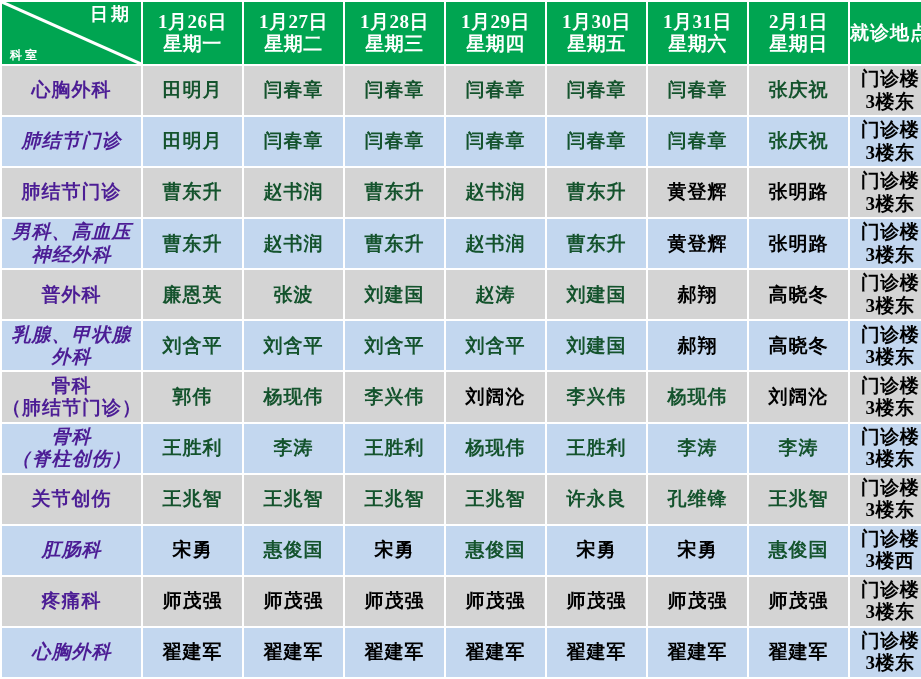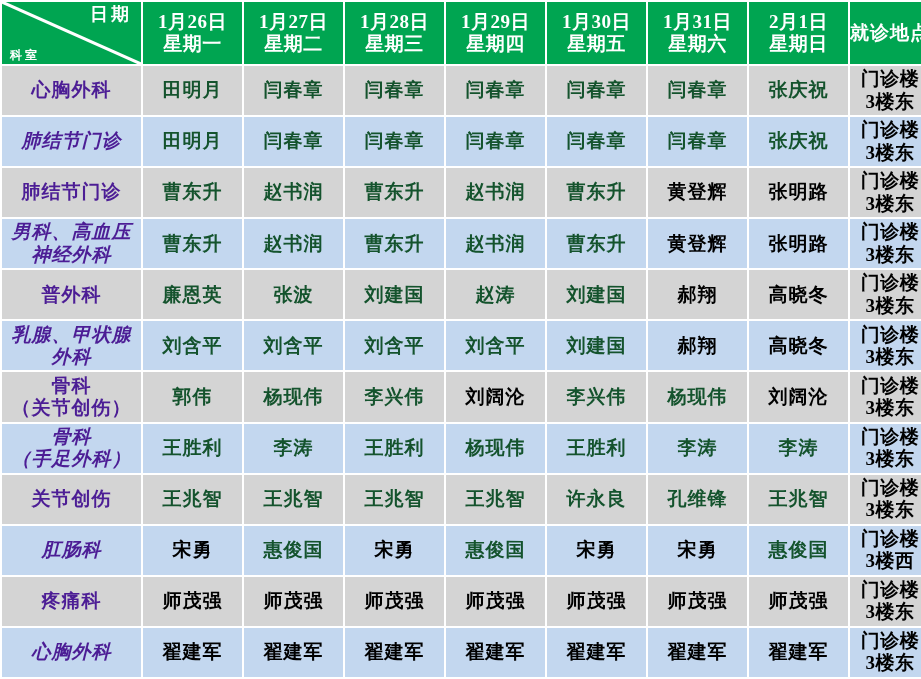--- a/index.html
+++ b/index.html
@@ -260,38 +260,38 @@
         <td class="doc-cell">郝翔</td>
         <td class="doc-cell">高晓冬</td>
         <td class="loc-cell">
           <span class="loc-l1">门诊楼</span>
           <span class="loc-l2">3楼东</span>
         </td>
       </tr>
       <tr>
         <td class="dept-cell dept-2line">
           <span class="d-l1">骨科</span>
-          <span class="d-l2">（关节创伤）</span>
+          <span class="d-l2">（肺结节门诊）</span>
         </td>
         <td class="doc-cell red">郭伟</td>
         <td class="doc-cell red">杨现伟</td>
         <td class="doc-cell red">李兴伟</td>
         <td class="doc-cell">刘阔沦</td>
         <td class="doc-cell red">李兴伟</td>
         <td class="doc-cell red">杨现伟</td>
         <td class="doc-cell">刘阔沦</td>
         <td class="loc-cell">
           <span class="loc-l1">门诊楼</span>
           <span class="loc-l2">3楼东</span>
         </td>
       </tr>
       <tr class="alt">
         <td class="dept-cell dept-2line">
           <span class="d-l1">骨科</span>
-          <span class="d-l2">（手足外科）</span>
+          <span class="d-l2">（脊柱创伤）</span>
         </td>
         <td class="doc-cell red">王胜利</td>
         <td class="doc-cell red">李涛</td>
         <td class="doc-cell red">王胜利</td>
         <td class="doc-cell red">杨现伟</td>
         <td class="doc-cell red">王胜利</td>
         <td class="doc-cell red">李涛</td>
         <td class="doc-cell red">李涛</td>
         <td class="loc-cell">
           <span class="loc-l1">门诊楼</span>

